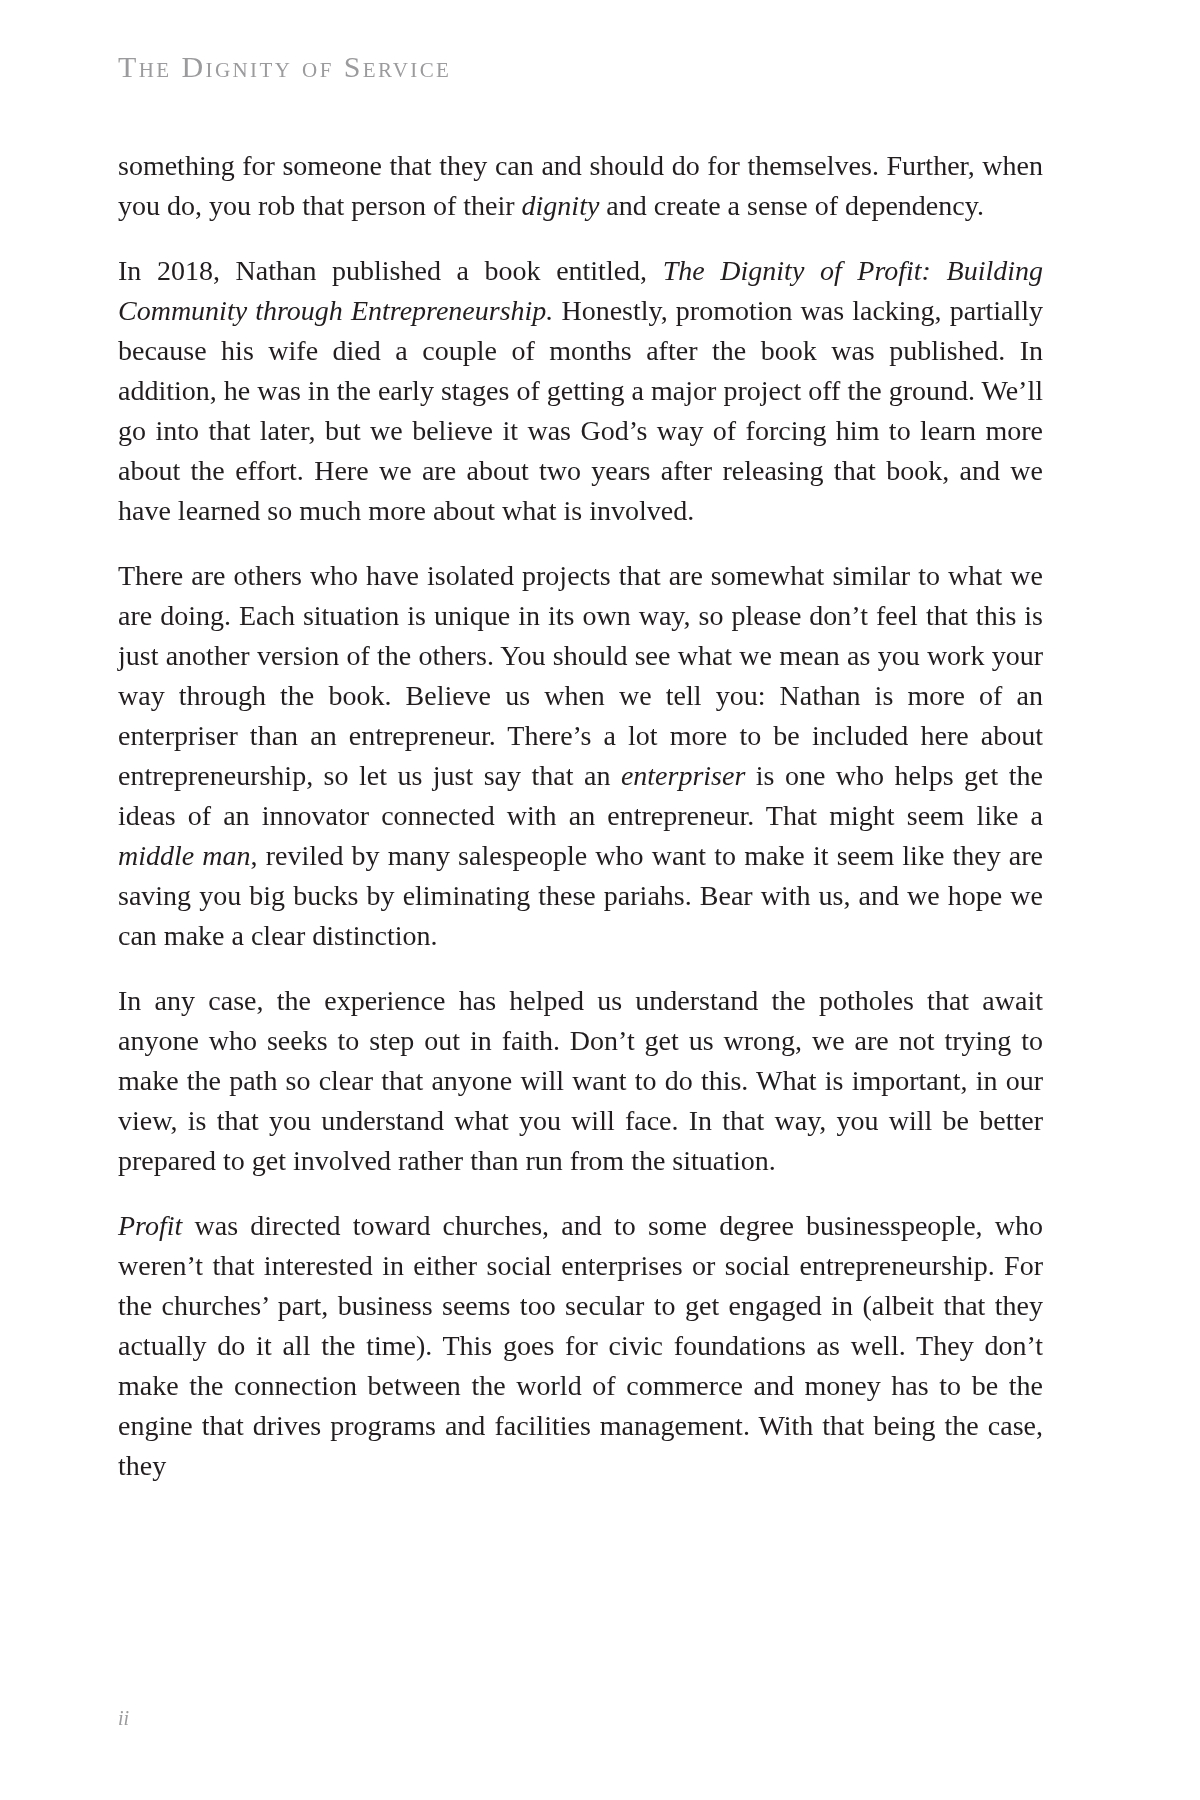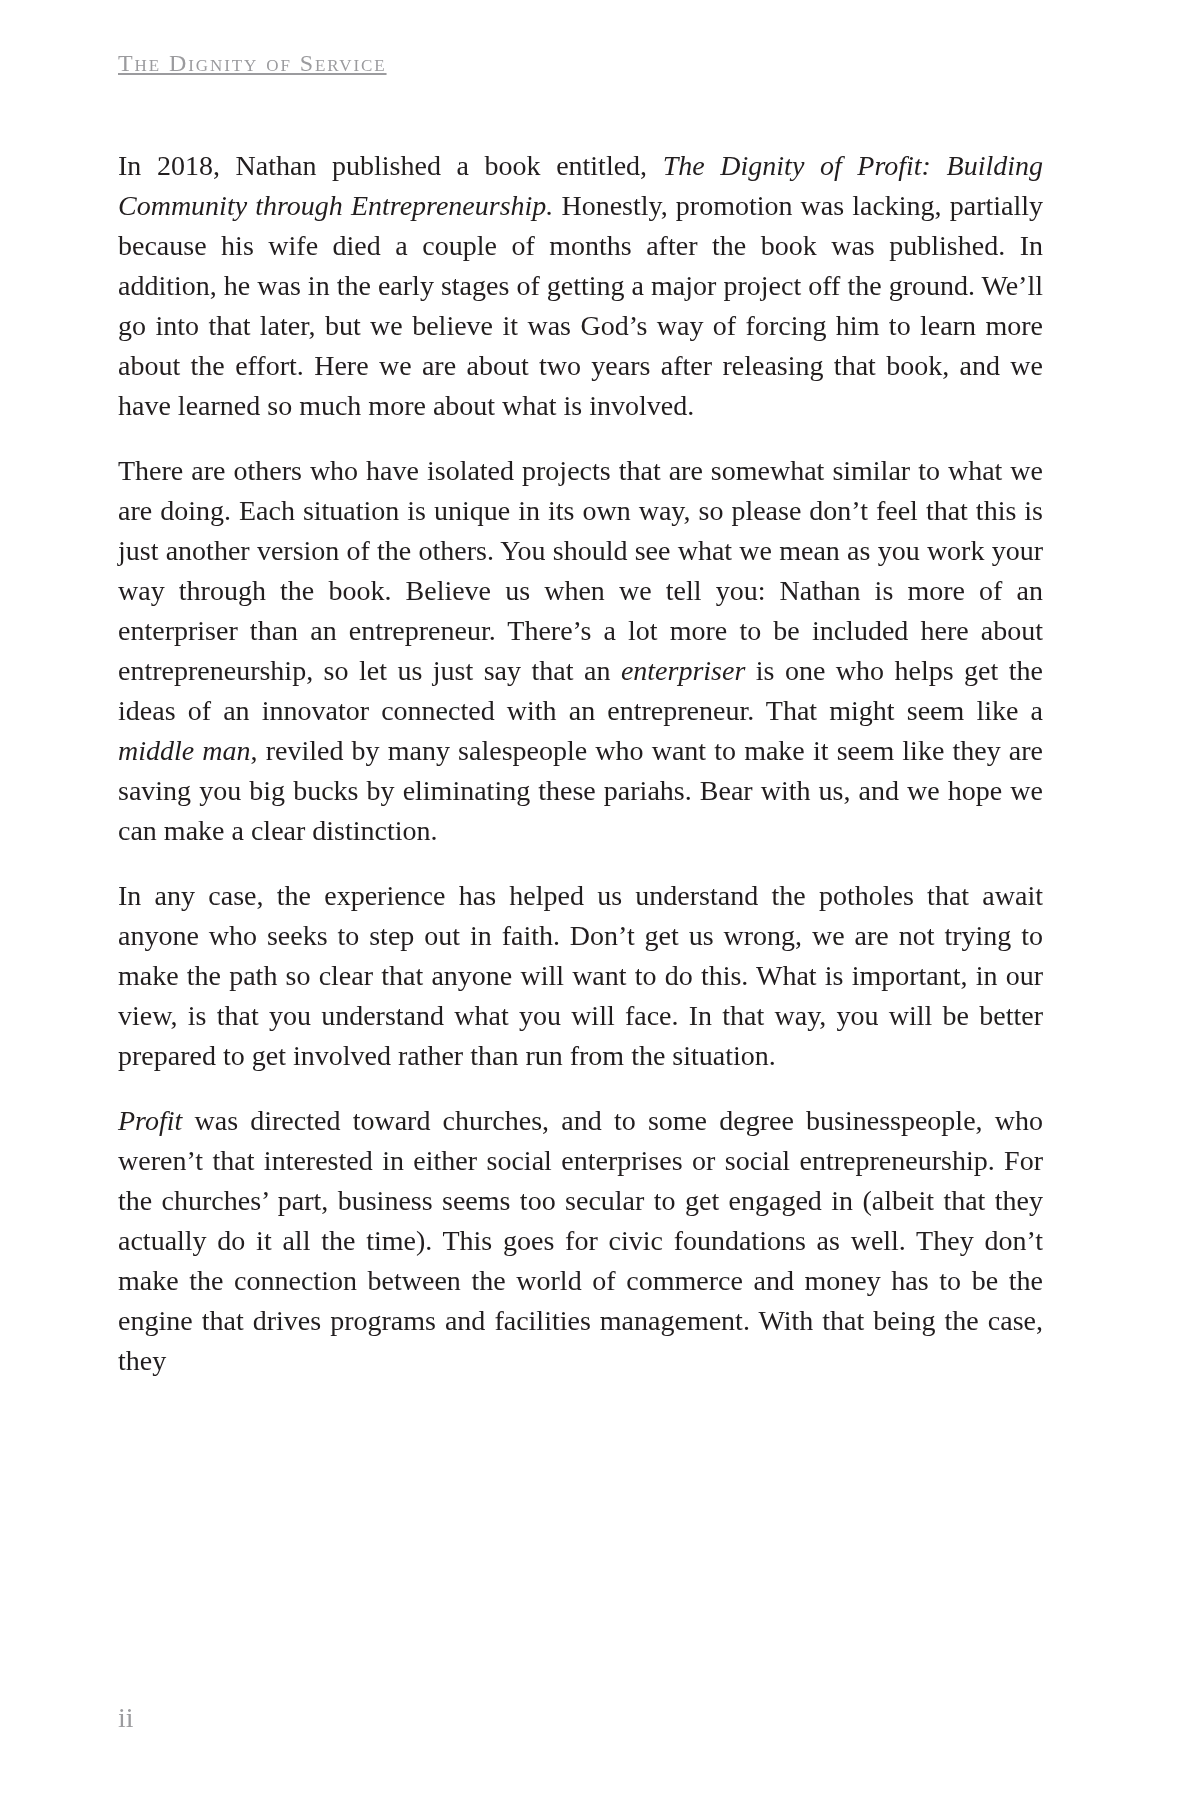--- a/index.html
+++ b/index.html
@@ -16,26 +16,25 @@
   }
   .page {
     position: absolute;
     inset: 0;
     background: var(--background, #ffffff);
   }
   .running-header {
     position: absolute;
     left: 118px;
     top: 50px;
-    font-size: 24px;
+    font-size: 30px;
     line-height: 1.1;
     color: var(--muted-gray, #9b9b9e);
     font-variant: small-caps;
     letter-spacing: 0.08em;
-    text-decoration: underline;
   }
   .body-text {
     position: absolute;
     left: 118px;
     top: 146px;
     width: 925px;
     color: var(--body-text, #221e1f);
     font-size: 28px;
     line-height: 40px;
   }
@@ -47,32 +46,34 @@
   .body-text p:last-child {
     margin-bottom: 15px;
   }
   .body-text em {
     font-style: italic;
   }
   .page-number {
     position: absolute;
     left: 118px;
     top: 1698px;
-    font-size: 28px;
+    font-size: 20px;
     line-height: 40px;
     color: var(--muted-gray, #9b9b9e);
+    font-style: italic;
   }
 </style>
 </head>
 <body style="--body-text: #221E1F; --muted-gray: #9B9B9E; --background: #FFFFFF;">
 
 <div class="page">
   <div class="running-header">The Dignity of Service</div>
 
   <div class="body-text" id="body-text">
+      <p><span>something for someone that they can and should do for themselves. Further, when you do, you rob that person of their </span><em>dignity</em><span> and create a sense of dependency.</span></p>
       <p><span>In 2018, Nathan published a book entitled, </span><em>The Dignity of Profit: Building Community through Entrepreneurship.</em><span> Honestly, promotion was lacking, partially because his wife died a couple of months after the book was published. In addition, he was in the early stages of getting a major project off the ground. We’ll go into that later, but we believe it was God’s way of forcing him to learn more about the effort. Here we are about two years after releasing that book, and we have learned so much more about what is involved.</span></p>
       <p><span>There are others who have isolated projects that are somewhat similar to what we are doing. Each situation is unique in its own way, so please don’t feel that this is just another version of the others. You should see what we mean as you work your way through the book. Believe us when we tell you: Nathan is more of an enterpriser than an entrepreneur. There’s a lot more to be included here about entrepreneurship, so let us just say that an </span><em>enterpriser</em><span> is one who helps get the ideas of an innovator connected with an entrepreneur. That might seem like a </span><em>middle man</em><span>, reviled by many salespeople who want to make it seem like they are saving you big bucks by eliminating these pariahs. Bear with us, and we hope we can make a clear distinction.</span></p>
       <p><span>In any case, the experience has helped us understand the potholes that await anyone who seeks to step out in faith. Don’t get us wrong, we are not trying to make the path so clear that anyone will want to do this. What is important, in our view, is that you understand what you will face. In that way, you will be better prepared to get involved rather than run from the situation.</span></p>
       <p><em>Profit</em><span> was directed toward churches, and to some degree businesspeople, who weren’t that interested in either social enterprises or social entrepreneurship. For the churches’ part, business seems too secular to get engaged in (albeit that they actually do it all the time). This goes for civic foundations as well. They don’t make the connection between the world of commerce and money has to be the engine that drives programs and facilities management. With that being the case, they</span></p>
     </div>
 
   <div class="page-number">ii</div>
 </div>
 
 </body></html>

